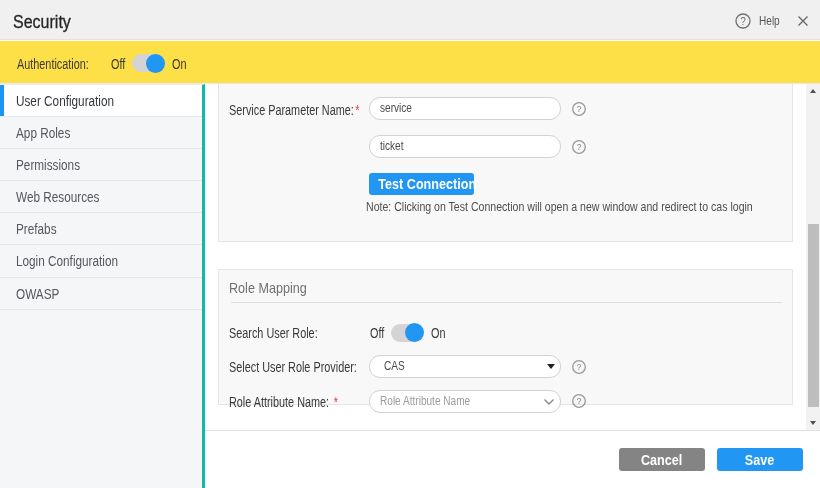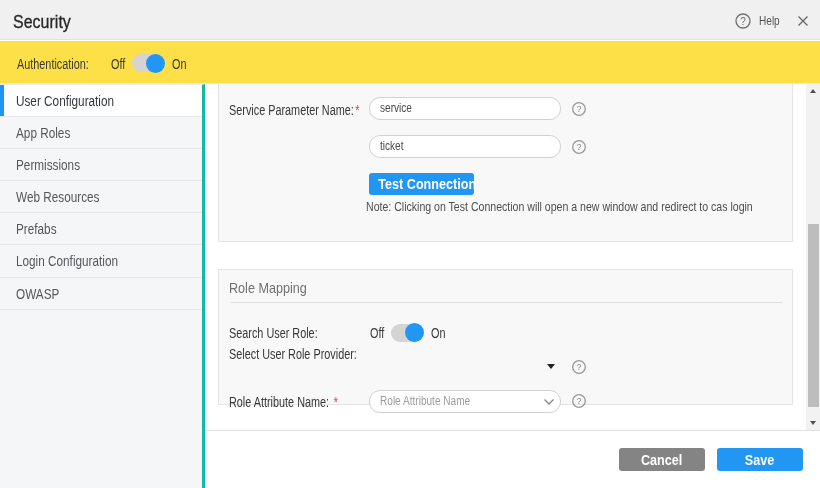--- a/index.html
+++ b/index.html
@@ -98,21 +98,22 @@
   <div id="panel2" class="panel">
     <span class="abs" style="left:9.5px;top:9px;font-size:15px;color:#717171"><span class="cx">Role Mapping</span></span>
     <div class="abs" style="left:12px;top:32px;width:551px;height:1px;background:#dedede"></div>
     <span class="flabel" style="top:55px"><span class="cx">Search User Role:</span></span>
     <span class="abs lbl" style="left:150.5px;top:55px"><span class="cx">Off</span></span>
     <div class="toggle" style="left:172px;top:53.5px">
         <div class="knob"></div>
       </div>
     <span class="abs lbl" style="left:212px;top:55px"><span class="cx">On</span></span>
 
-    <span class="flabel" style="top:76px"><span class="cx">Select User Role Provider:</span></span>
+    <span class="flabel" style="top:89px"><span class="cx">Select User Role Provider:</span></span>
+    <div class="inp" style="top:85px;padding-left:14px"><span class="cx">CAS</span></div>
     <div class="abs" style="left:328px;top:94px;width:0;height:0;border-left:4.5px solid transparent;border-right:4.5px solid transparent;border-top:5px solid #222"></div>
     <svg class="qicon" style="top:90px" width="14" height="14" viewBox="0 0 14 14">
       <circle cx="7" cy="7" r="6.3" fill="none" stroke="#999" stroke-width="1.3"></circle>
       <text x="7" y="10.2" font-size="9" fill="#8c8c8c" text-anchor="middle" font-family="Liberation Sans">?</text>
     </svg>
 
     <span class="flabel" style="top:124px"><span class="cx">Role Attribute Name:<span class="req" style="margin-left:6px">*</span></span></span>
     <div class="inp" style="top:120px;color:#9b9b9b"><span class="cx">Role Attribute Name</span></div>
     <svg class="abs" style="left:324px;top:128px" width="12" height="8" viewBox="0 0 12 8">
       <path d="M1.5 1.5 L6 6 L10.5 1.5" fill="none" stroke="#888" stroke-width="1.4"></path>

